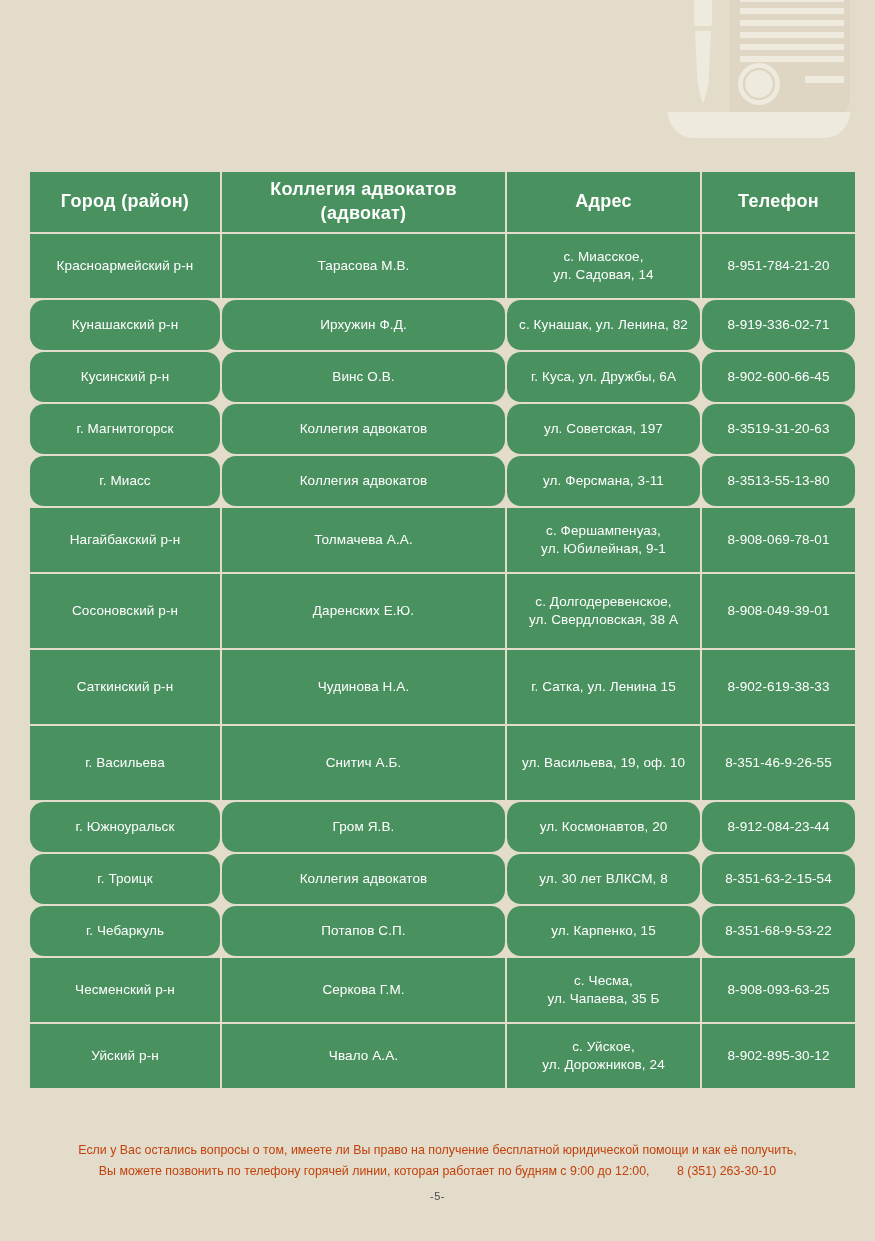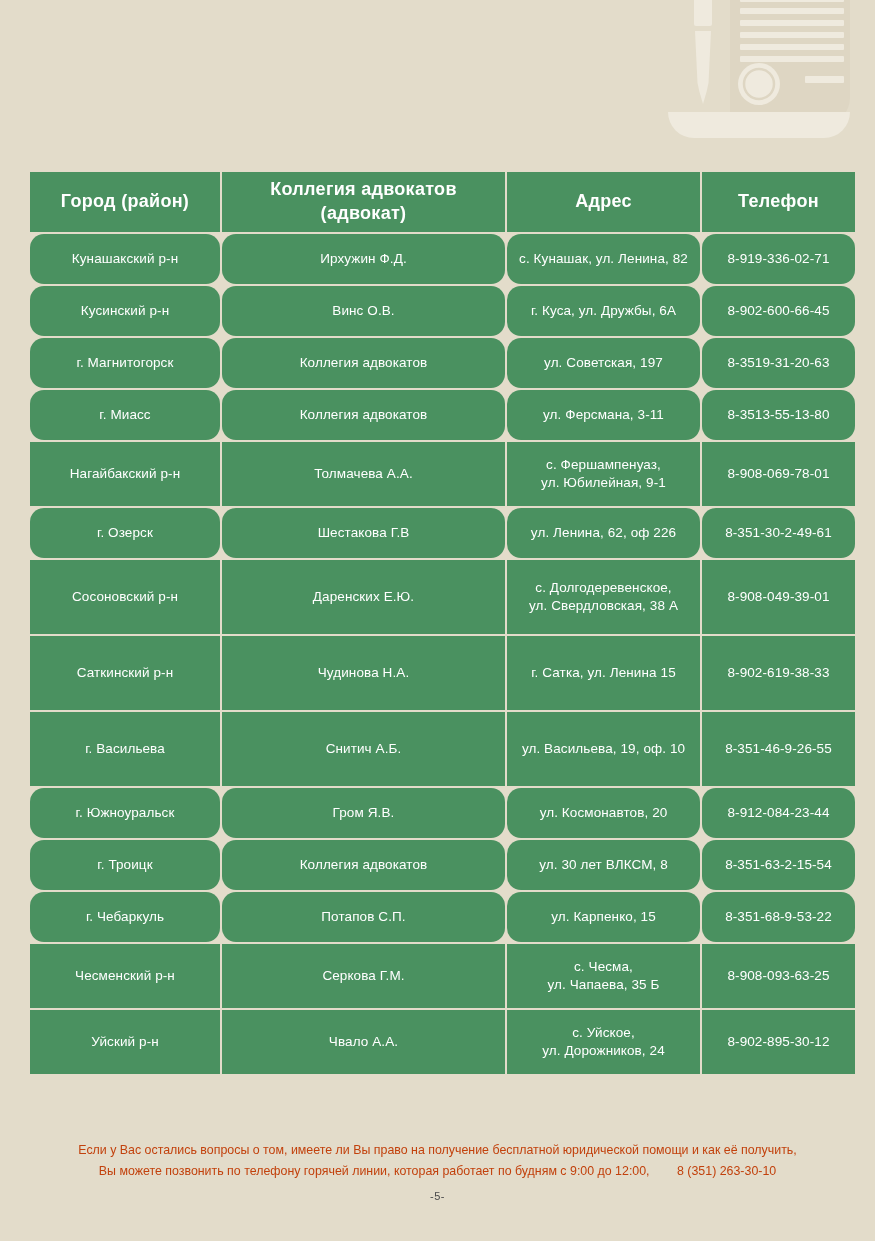--- a/index.html
+++ b/index.html
@@ -131,20 +131,29 @@
   </colgroup>
   <thead>
     <tr>
       <th>Город (район)</th>
       <th>Коллегия адвокатов (адвокат)</th>
       <th>Адрес</th>
       <th>Телефон</th>
     </tr>
   </thead>
   <tbody id="contacts-tbody">
+      <tr class="row-2line">
+        <td>Красноармейский р-н</td>
+        <td>Тарасова М.В.</td>
+        <td>
+          <span class="cell-line">с. Миасское,</span>
+          <span class="cell-line">ул. Садовая, 14</span>
+        </td>
+        <td>8-951-784-21-20</td>
+      </tr>
       <tr class="row-1line">
         <td>Кунашакский р-н</td>
         <td>Ирхужин Ф.Д.</td>
         <td>
           <span class="cell-line">с. Кунашак, ул. Ленина, 82</span>
         </td>
         <td>8-919-336-02-71</td>
       </tr>
       <tr class="row-1line">
         <td>Кусинский р-н</td>
@@ -171,28 +180,20 @@
         <td>8-3513-55-13-80</td>
       </tr>
       <tr class="row-2line">
         <td>Нагайбакский р-н</td>
         <td>Толмачева А.А.</td>
         <td>
           <span class="cell-line">с. Фершампенуаз,</span>
           <span class="cell-line">ул. Юбилейная, 9-1</span>
         </td>
         <td>8-908-069-78-01</td>
-      </tr>
-      <tr class="row-1line">
-        <td>г. Озерск</td>
-        <td>Шестакова Г.В</td>
-        <td>
-          <span class="cell-line">ул. Ленина, 62, оф 226</span>
-        </td>
-        <td>8-351-30-2-49-61</td>
       </tr>
       <tr class="row-tall">
         <td>Сосоновский р-н</td>
         <td>Даренских Е.Ю.</td>
         <td>
           <span class="cell-line">с. Долгодеревенское,</span>
           <span class="cell-line">ул. Свердловская, 38 А</span>
         </td>
         <td>8-908-049-39-01</td>
       </tr>

